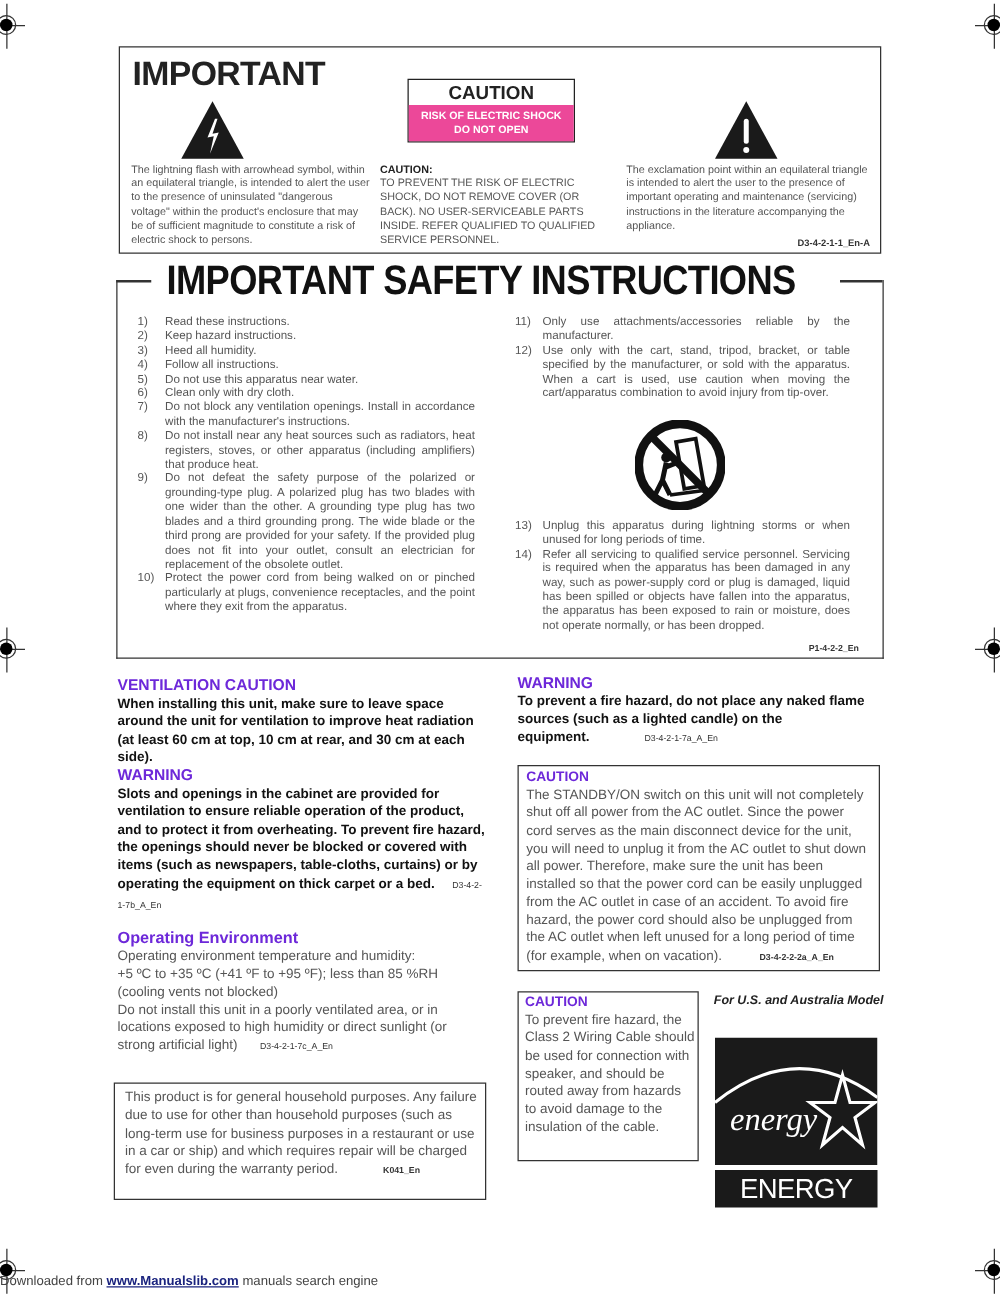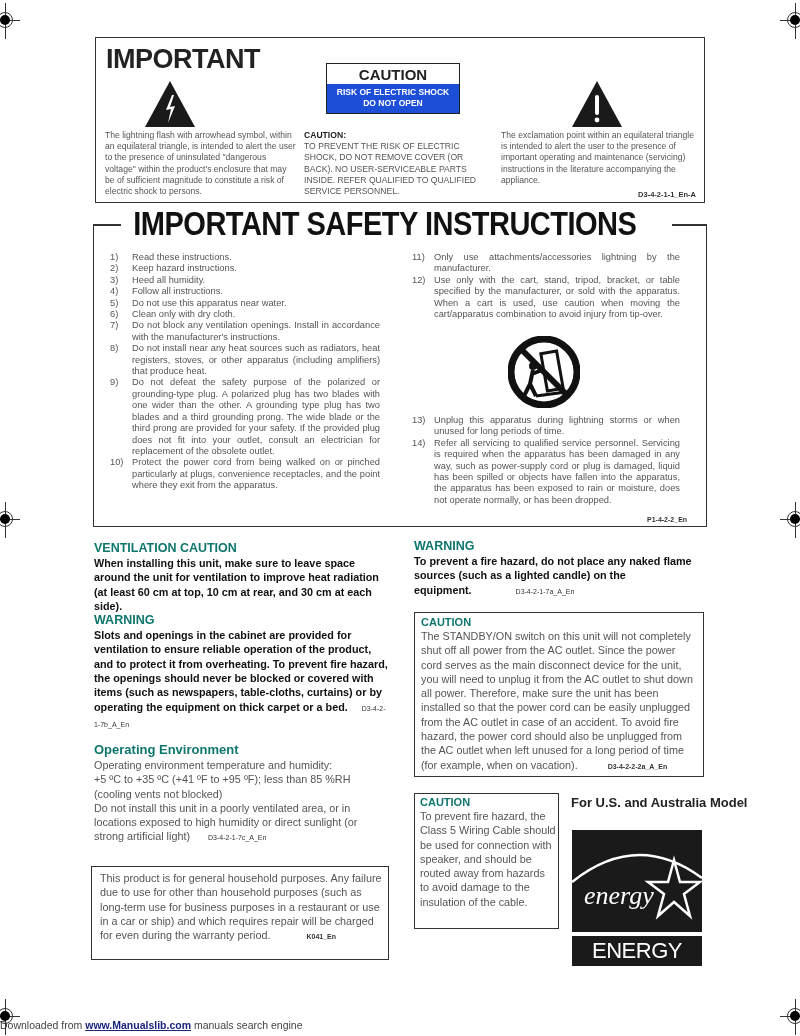--- a/index.html
+++ b/index.html
@@ -10,33 +10,33 @@
   .reg .dot { position:absolute; left:6px; top:6px; width:10px; height:10px; background:#000; border-radius:50%; }
   .reg .h { position:absolute; left:-4px; top:11px; width:30px; height:1px; background:#333; }
   .reg .v { position:absolute; left:11px; top:-6px; width:1px; height:36px; background:#333; }
 
   .important-box { left:95px; top:37px; width:608px; height:164px; border:1.5px solid #333; }
   .important-title { left:10px; top:6px; font-size:27px; font-weight:bold; color:#222; letter-spacing:-0.5px; }
   .tri { position:absolute; }
   .col-text { position:absolute; font-size:8.6px; line-height:11.2px; color:#555; }
   .caution-label { position:absolute; left:230px; top:25px; width:132px; border:1.5px solid #222; }
   .caution-label .top { font-size:15px; font-weight:bold; text-align:center; padding:2px 0 1px; color:#222; }
-  .caution-label .bot { background:#1d4ed8; color:#fff; font-size:8.5px; font-weight:bold; text-align:center; line-height:11px; padding:3px 0 4px; }
+  .caution-label .bot { background:#ec4899; color:#fff; font-size:8.5px; font-weight:bold; text-align:center; line-height:11px; padding:3px 0 4px; }
   .code { font-size:7.5px; font-weight:bold; color:#333; }
 
   .safety-title { left:128px; top:205px; font-size:33px; font-weight:bold; color:#111; letter-spacing:-0.6px; transform:scaleX(0.88); transform-origin:left; white-space:nowrap; background:#fff; padding:0 6px; }
   .safety-box { left:93px; top:224px; width:612px; height:302px; border:1.5px solid #333; border-top:none; }
   .safety-box-topl { left:93px; top:224px; width:28px; height:1.5px; background:#333; }
   .safety-box-topr { left:672px; top:224px; width:34px; height:1.5px; background:#333; }
   .list { position:absolute; font-size:9.3px; line-height:11.4px; color:#555; text-align:justify; }
   .li { display:flex; }
   .li .n { width:22px; flex:none; }
   .li .t { flex:1; }
 
-  .heading-b { font-weight:bold; color:#0f766e; }
+  .heading-b { font-weight:bold; color:#6d28d9; }
   .bold-text { font-size:10.8px; line-height:14.3px; font-weight:bold; color:#111; }
   .light-text { font-size:10.8px; line-height:14.3px; color:#555; }
   .bordered { position:absolute; border:1.2px solid #333; }
   .footer { left:0; top:1019px; font-family:Liberation Sans, sans-serif; font-size:10.5px; color:#444; }
   .footer a { color:#1a237e; text-decoration:underline; font-weight:bold; }
 </style>
 </head>
 <body>
 
 <div class="reg" style="left:-6px;top:9px;">
@@ -149,21 +149,21 @@
     </div>
   <div class="li">
       <span class="n">10)</span>
       <span class="t">Protect the power cord from being walked on or pinched particularly at plugs, convenience receptacles, and the point where they exit from the apparatus.</span>
     </div>
 </div>
 
 <div class="list" style="left:412px;top:252px;width:268px;">
   <div class="li">
       <span class="n">11)</span>
-      <span class="t">Only use attachments/accessories lightning by the manufacturer.</span>
+      <span class="t">Only use attachments/accessories reliable by the manufacturer.</span>
     </div>
   <div class="li">
       <span class="n">12)</span>
       <span class="t">Use only with the cart, stand, tripod, bracket, or table specified by the manufacturer, or sold with the apparatus. When a cart is used, use caution when moving the cart/apparatus combination to avoid injury from tip-over.</span>
     </div>
 </div>
 
 <svg class="abs" style="left:508px;top:336px;" width="72" height="72" viewBox="0 0 72 72">
   <circle cx="36" cy="36" r="33" fill="none" stroke="#111" stroke-width="7"></circle>
   <line x1="14" y1="14" x2="58" y2="58" stroke="#111" stroke-width="6"></line>
@@ -211,25 +211,25 @@
 <div class="bordered" style="left:414px;top:612px;width:288px;height:163px;">
   <div style="position:absolute;left:6px;top:3px;width:278px;">
     <div class="heading-b" style="font-size:11px;line-height:13px;">CAUTION</div>
     <div class="light-text"><span>The STANDBY/ON switch on this unit will not completely shut off all power from the AC outlet. Since the power cord serves as the main disconnect device for the unit, you will need to unplug it from the AC outlet to shut down all power. Therefore, make sure the unit has been installed so that the power cord can be easily unplugged from the AC outlet in case of an accident. To avoid fire hazard, the power cord should also be unplugged from the AC outlet when left unused for a long period of time (for example, when on vacation).</span><span class="code" style="font-size:7px;margin-left:30px;">D3-4-2-2-2a_A_En</span></div>
   </div>
 </div>
 
 <div class="bordered" style="left:414px;top:793px;width:143px;height:134px;">
   <div style="position:absolute;left:5px;top:2px;width:136px;">
     <div class="heading-b" style="font-size:11px;line-height:13px;">CAUTION</div>
-    <div class="light-text">To prevent fire hazard, the Class 5 Wiring Cable should be used for connection with speaker, and should be routed away from hazards to avoid damage to the insulation of the cable.</div>
-  </div>
-</div>
-
-<div class="abs" style="left:571px;top:795px;font-size:13px;font-weight:bold;color:#222;">For U.S. and Australia Model</div>
+    <div class="light-text">To prevent fire hazard, the Class 2 Wiring Cable should be used for connection with speaker, and should be routed away from hazards to avoid damage to the insulation of the cable.</div>
+  </div>
+</div>
+
+<div class="abs" style="left:571px;top:795px;font-size:10px;font-weight:bold;color:#222;font-style:italic;">For U.S. and Australia Model</div>
 <div class="abs" style="left:572px;top:830px;width:130px;height:152px;">
   <svg width="130" height="102" viewBox="0 0 130 102" style="position:absolute;left:0;top:0;">
     <rect width="130" height="102" fill="#1a1a1a"></rect>
     <path d="M0 52 Q65 0 130 48" stroke="#fff" stroke-width="2.5" fill="none"></path>
     <polygon points="102,30 108,52 128,52 112,64 118,86 102,72 86,86 92,64 76,52 96,52" fill="none" stroke="#fff" stroke-width="2.5"></polygon>
     <text x="12" y="74" font-family="Liberation Serif, serif" font-style="italic" font-size="26" fill="#fff">energy</text>
   </svg>
   <div style="position:absolute;left:0;top:106px;width:130px;height:30px;background:#1a1a1a;color:#fff;font-size:22px;line-height:30px;text-align:center;letter-spacing:-0.5px;transform-origin:center;">ENERGY STAR</div>
 </div>
 

